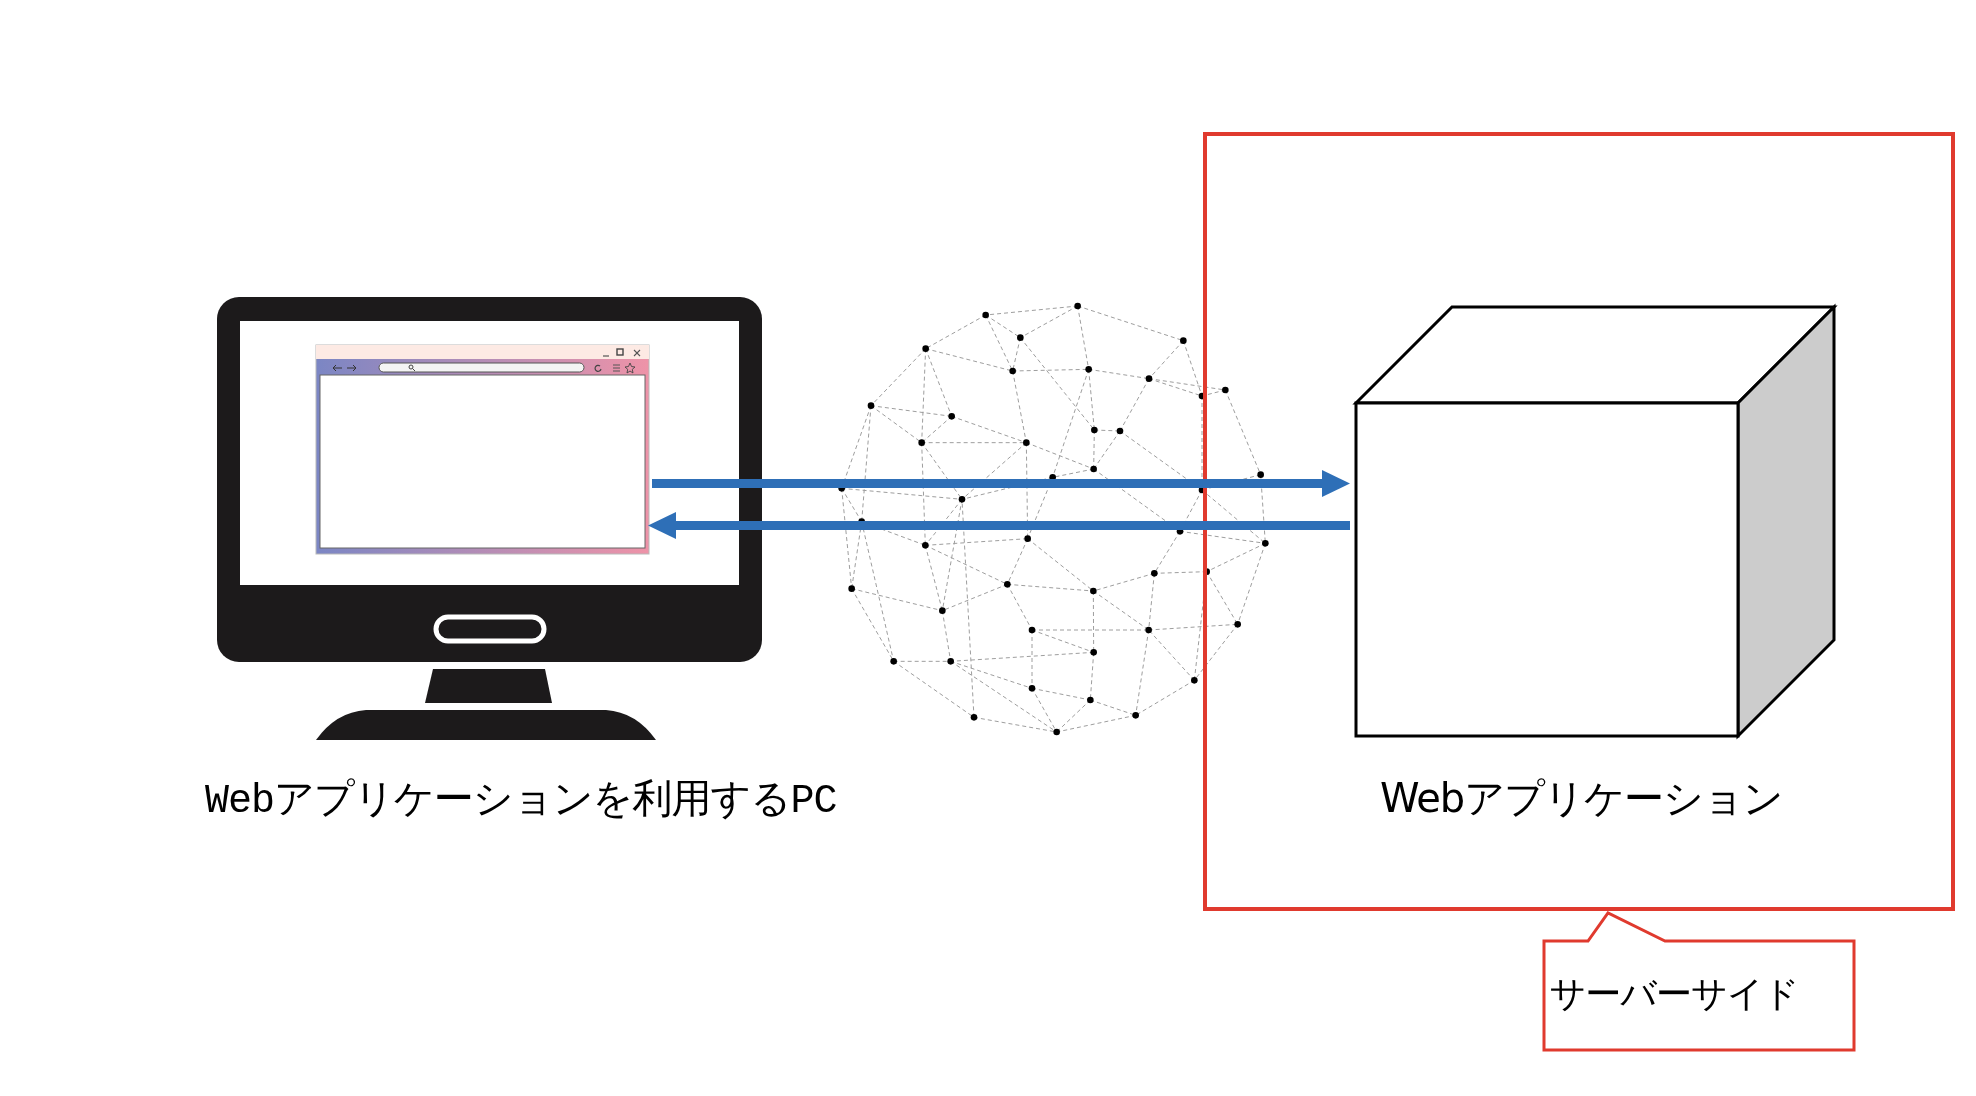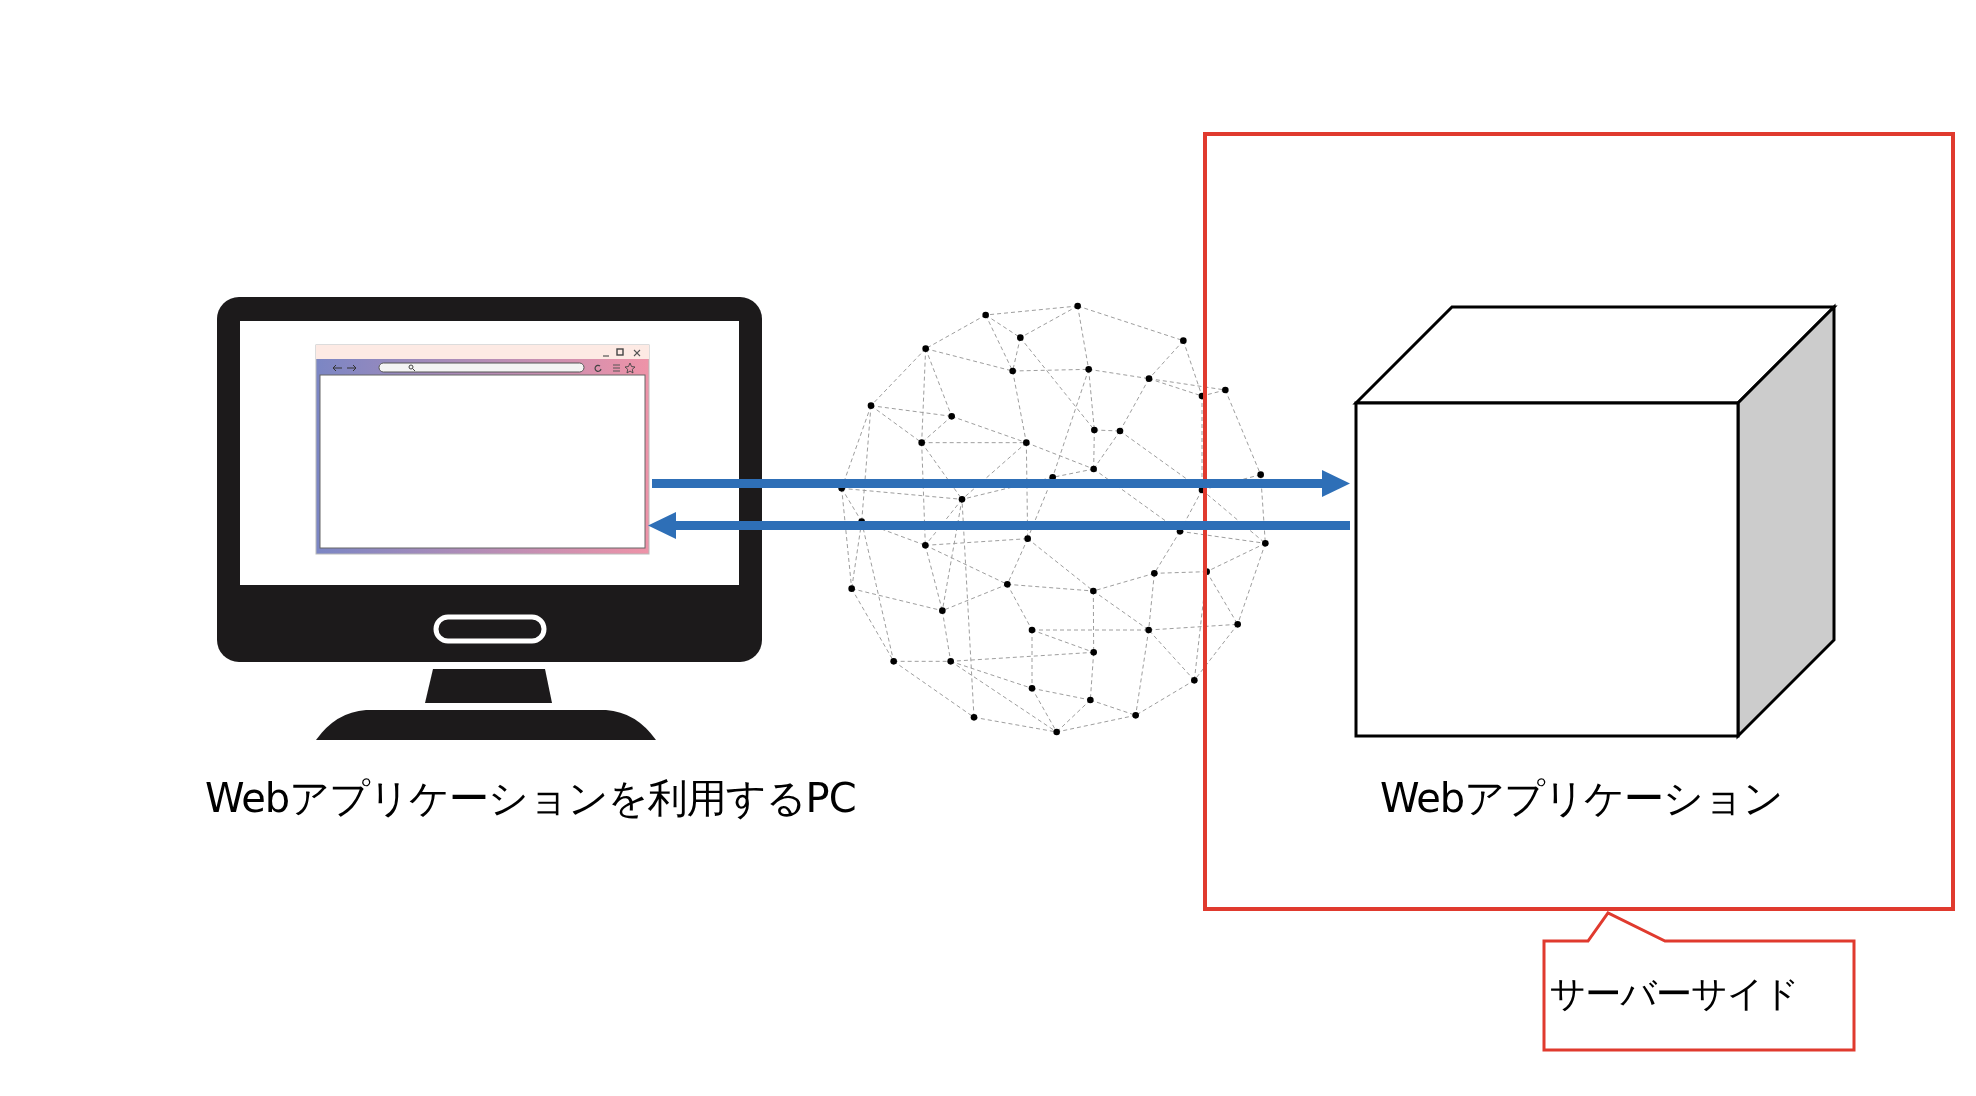--- a/index.html
+++ b/index.html
@@ -1,20 +1,20 @@
 <!DOCTYPE html>
 <html><head>
 <meta charset="utf-8">
 <style>
   html, body { margin: 0; padding: 0; background: #ffffff; }
   body { width: 1976px; height: 1096px; position: relative; overflow: hidden;
          font-family: "DejaVu Sans", "Liberation Sans", sans-serif; }
   #canvas { position: absolute; left: 0; top: 0; }
   .label { position: absolute; color: #000; font-size: 40px; white-space: nowrap; letter-spacing: -1px; }
-  #pc-label { left: 205px; top: 771px; }
+  #pc-label { left: 205px; top: 771px; font-family: Liberation Mono, monospace; }
   #app-label { left: 1380px; top: 771px; text-align: center; }
   #callout-label { left: 1544px; top: 970px; width: 260px; text-align: center; font-size: 36px; }
 </style>
 </head>
 <body>
 
 <svg id="canvas" width="1976" height="1096" viewBox="0 0 1976 1096">
   <defs>
     <linearGradient id="browserGrad" x1="0" y1="0" x2="1" y2="0">
       <stop id="grad-start" offset="0" stop-color="#7B86C4"></stop>

